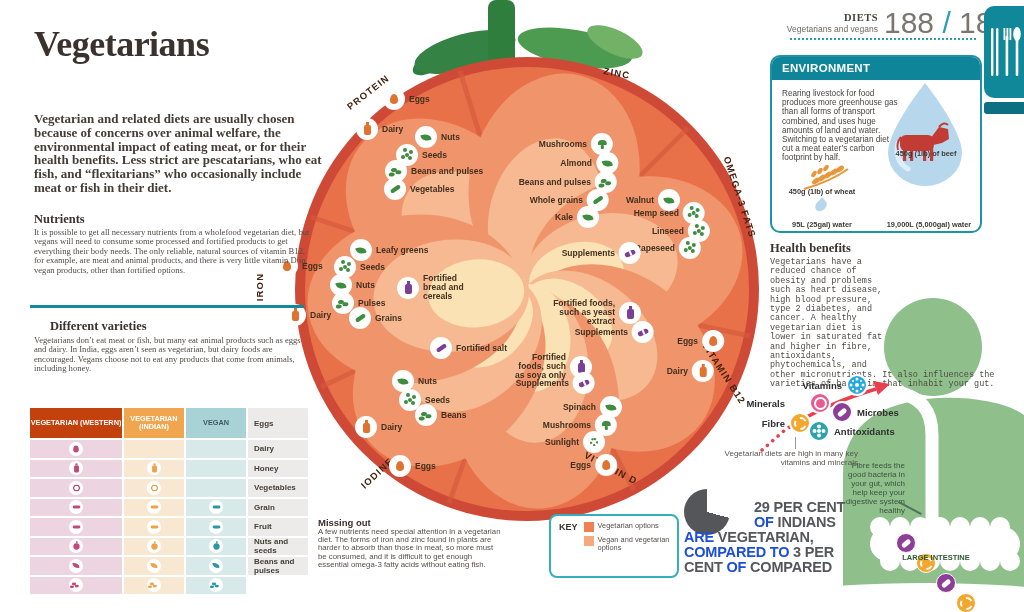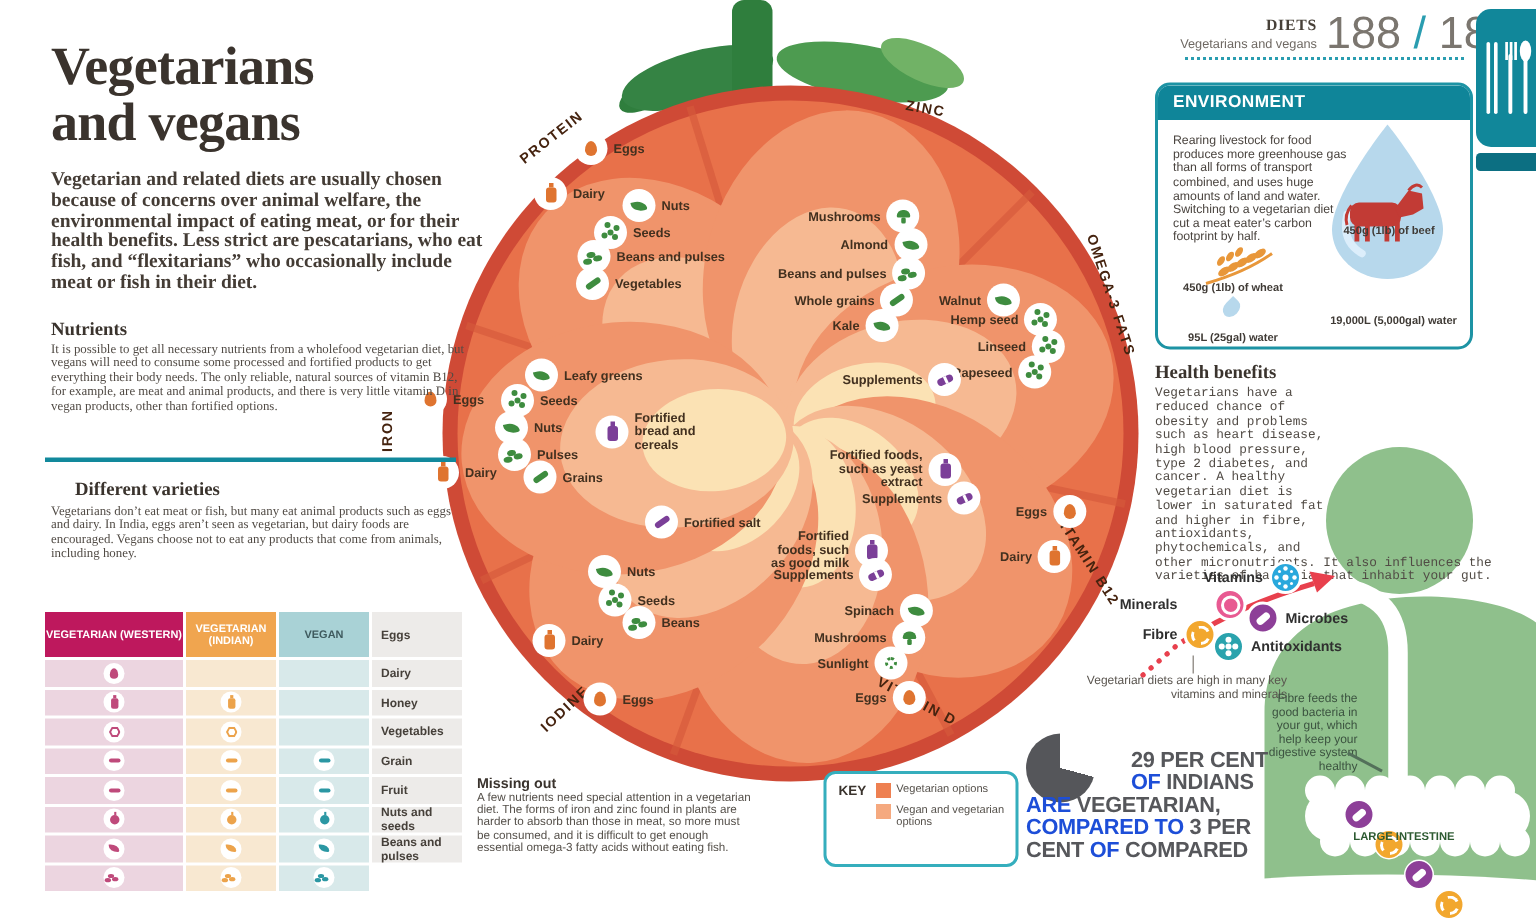--- a/index.html
+++ b/index.html
@@ -11,21 +11,21 @@
   .title { left:34px; top:26px; font-family:"Liberation Serif", serif; font-weight:700; font-size:36px; line-height:37px; color:#3a332d; letter-spacing:-0.5px; }
   .intro { left:34px; top:112px; width:292px; font-family:"Liberation Serif", serif; font-weight:700; font-size:13px; line-height:13.8px; color:#443c35; }
   .shead { font-family:"Liberation Serif", serif; font-weight:700; font-size:12.5px; color:#3a332d; }
   .sbody { font-family:"Liberation Serif", serif; font-size:8.6px; line-height:9.4px; color:#514b45; }
   .divider { left:30px; top:305px; width:274px; height:3px; background:#12899c; }
 
   
   .ftable { left:30px; top:408px; width:280px; display:grid; grid-template-columns:92px 60px 60px 60px; grid-template-rows:30px repeat(8,17.5px); gap:2px; background:#fff; }
   .ftable .hc { display:flex; align-items:center; justify-content:center; text-align:center; font-weight:700; font-size:7.3px; line-height:8px; }
   .h-ft { background:#e9e6e3; color:#4a443e; }
-  .h-w { background:#be185d; color:#fff; }
+  .h-w { background:#c2410c; color:#fff; }
   .h-i { background:#f0a54f; color:#fff; }
   .h-v { background:#a9d2d6; color:#3f5a5e; }
   .ftable .lc { background:#edebe9; color:#46403a; font-weight:700; font-size:8px; display:flex; align-items:center; padding-left:6px; }
   .cell-w { background:#ecd5e0; } .cell-i { background:#f8e8d1; } .cell-v { background:#d8e9ea; }
   .ftable .dc { display:flex; align-items:center; justify-content:center; }
 
   
   .ic { width:22px; height:22px; border-radius:50%; background:#fff; display:flex; align-items:center; justify-content:center; flex:0 0 22px; }
   .ics { width:14px; height:14px; flex:0 0 14px; }
   .ics i { transform:scale(0.7); }
@@ -328,21 +328,21 @@
     <span class="ic">
       <i class="g s-bottle c-or"></i>
     </span>
     <b class="tl">Dairy</b>
   </div>
 
 <div class="ti ll" style="left:581px;top:364px;">
     <span class="ic">
       <i class="g s-fort c-pu"></i>
     </span>
-    <b class="tl w3">Fortified foods, such as good milk</b>
+    <b class="tl w3">Fortified foods, such as soya only</b>
   </div>
 <div class="ti ll" style="left:584px;top:383px;">
     <span class="ic">
       <i class="g s-pill c-pu"></i>
     </span>
     <b class="tl">Supplements</b>
   </div>
 <div class="ti ll" style="left:611px;top:407px;">
     <span class="ic">
       <i class="g s-leaf c-gr"></i>
@@ -449,21 +449,20 @@
   </div>
 <div class="ti" style="left:408px;top:285px;">
     <span class="ic">
       <i class="g s-fort c-pu"></i>
     </span>
     <b class="tl w2l">Fortified bread and cereals</b>
   </div>
 
 <div class="abs title">
     <div>Vegetarians</div>
-    <div>and vegans</div>
   </div>
 <div class="abs intro">Vegetarian and related diets are usually chosen because of concerns over animal welfare, the environmental impact of eating meat, or for their health benefits. Less strict are pescatarians, who eat fish, and “flexitarians” who occasionally include meat or fish in their diet.</div>
 <div class="abs shead" style="left:34px;top:212px;">Nutrients</div>
 <div class="abs sbody" style="left:34px;top:228px;width:278px;">It is possible to get all necessary nutrients from a wholefood vegetarian diet, but vegans will need to consume some processed and fortified products to get everything their body needs. The only reliable, natural sources of vitamin B12, for example, are meat and animal products, and there is very little vitamin D in vegan products, other than fortified options.</div>
 <div class="abs divider"></div>
 <div class="abs shead" style="left:50px;top:319px;">Different varieties</div>
 <div class="abs sbody" style="left:34px;top:336px;width:278px;">Vegetarians don’t eat meat or fish, but many eat animal products such as eggs and dairy. In India, eggs aren’t seen as vegetarian, but dairy foods are encouraged. Vegans choose not to eat any products that come from animals, including honey.</div>
 
 <div class="abs ftable">
   <div class="hc h-w">VEGETARIAN (WESTERN)</div>
@@ -638,21 +637,21 @@
       <ellipse cx="38" cy="6" rx="4.4" ry="2.5" transform="rotate(-35 38 6)"></ellipse>
       <ellipse cx="12" cy="11" rx="3.6" ry="2.1" transform="rotate(-55 12 11)"></ellipse>
       <ellipse cx="18" cy="8" rx="3.6" ry="2.1" transform="rotate(-55 18 8)"></ellipse>
       <ellipse cx="24" cy="5" rx="3.6" ry="2.1" transform="rotate(-55 24 5)"></ellipse>
     </g>
   </svg>
   <div class="env-lbl" style="left:10px;top:130px;width:80px;">450g  (1lb) of wheat</div>
   <span class="sm-drop"></span>
   <div class="env-lbl" style="left:8px;top:163px;width:84px;">95L (25gal) water</div>
   <div class="env-lbl" style="left:110px;top:92px;width:88px;">450g (1lb) of beef</div>
-  <div class="env-lbl" style="left:108px;top:152px;width:98px;">19,000L (5,000gal) water</div>
+  <div class="env-lbl" style="left:108px;top:163px;width:98px;">19,000L (5,000gal) water</div>
 </div>
 
 <div class="abs shead health-h">Health benefits</div>
 <div class="abs health-body"><span class="hfloat"></span><span>Vegetarians have a reduced chance of obesity and problems such as heart disease, high blood pressure, type 2 diabetes, and cancer. A healthy vegetarian diet is lower in saturated fat and higher in fibre, antioxidants, phytochemicals, and other micronutrients. It also influences the varieties of bacteria that inhabit your gut.</span></div>
 
 <svg class="abs" style="left:740px;top:368px;" width="160" height="96" viewBox="0 0 160 96">
   <path d="M22,82 L46,61" stroke="#e8404d" stroke-width="3.5" stroke-dasharray="0.1 7" stroke-linecap="round" fill="none"></path>
   <path d="M48,60 C80,40 106,30 136,21" stroke="#e8404d" stroke-width="3.5" fill="none"></path>
   <polygon points="150,16 133,13 138,27" fill="#e8404d"></polygon>
 </svg>

